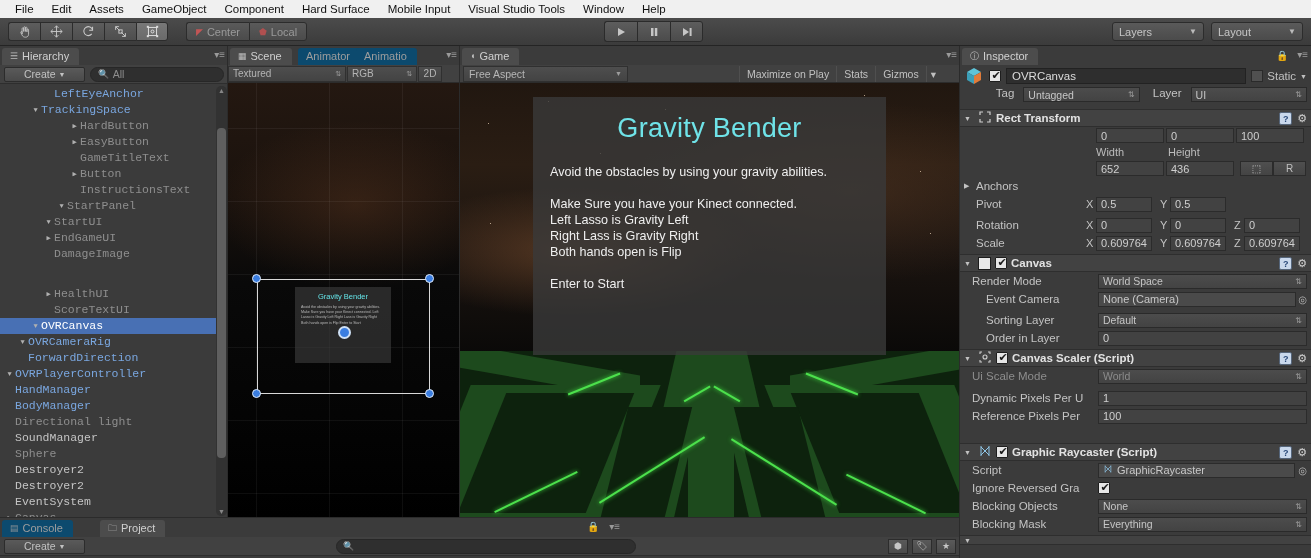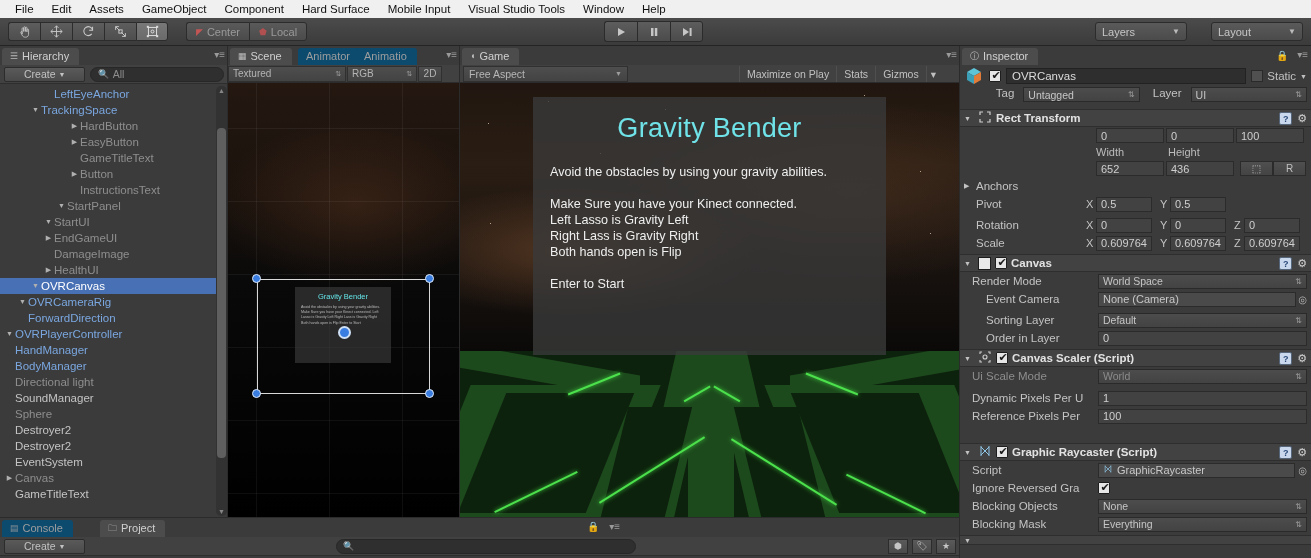--- a/index.html
+++ b/index.html
@@ -55,21 +55,21 @@
 
   .playgroup { position: absolute; left: 604px; display: flex; }
   .playbtn {
     width: 33px; height: 21px; background: linear-gradient(#5d5d5d,#4b4b4b);
     border: 1px solid #2b2b2b; border-right-width: 0;
     display: flex; align-items: center; justify-content: center; cursor: default;
   }
   .playbtn:first-child { border-radius: 3px 0 0 3px; }
   .playbtn:last-child { border-right-width: 1px; border-radius: 0 3px 3px 0; }
 
-  .rightgroup { position: absolute; right: 8px; display: flex; gap: 24px; }
+  .rightgroup { position: absolute; right: 8px; display: flex; gap: 7px; }
   .ddbtn {
     height: 19px; min-width: 92px; background: linear-gradient(#5a5a5a,#4b4b4b);
     border: 1px solid #2c2c2c; border-radius: 3px; color: #c6c6c6;
     font-size: 11px; display: flex; align-items: center;
     padding: 0 6px; justify-content: space-between; cursor: default;
   }
   .ddbtn .cav { font-size: 8px; color: #bbb; }
 
   
   .panel { position: absolute; background: #383838; }
@@ -100,21 +100,21 @@
   .searchfield {
     flex: 1; height: 15px; background: #2f2f2f; border: 1px solid #272727;
     border-radius: 8px; color: #8d8d8d; font-size: 10.5px;
     display: flex; align-items: center; padding: 0 7px; gap: 3px;
   }
   .searchfield .mag { font-size: 9px; }
   .htree { position: relative; height: 434px; overflow: hidden; padding-top: 2px; }
   .hrow {
     height: 16px; line-height: 16px; font-size: 11.5px; color: #c4c4c4;
     white-space: nowrap; padding-left: 4px; cursor: default;
-    display: flex; align-items: center;
+    display: flex; align-items: center; font-family: Liberation Mono, monospace;
   }
   .hrow.sel { background: #4870b4; color: #fff; }
   .hrow.dim { color: #8e8e8e; }
   .hrow.prefab { color: #7aa7e0; }
   .hrow .arw { width: 11px; font-size: 7px; color: #b0b0b0; flex: 0 0 11px; text-align: center; }
   .hrow .arw.none { color: transparent; }
 
   .vscroll {
     position: absolute; right: 1px; top: 20px; width: 11px; bottom: 2px;
     background: #323232; border-radius: 5px;
@@ -425,23 +425,27 @@
           <span>StartUI</span>
         </div>
         <div class="hrow dim" style="padding-left: 43px;">
           <span class="arw">▶</span>
           <span>EndGameUI</span>
         </div>
         <div class="hrow dim" style="padding-left: 43px;">
           <span class="arw none"></span>
           <span>DamageImage</span>
         </div>
-        <div class="hrow dim" style="padding-left: 43px;">
+        <div class="hrow dim" style="padding-left: 43px; margin-top: 24px;">
           <span class="arw">▶</span>
           <span>HealthUI</span>
+        </div>
+        <div class="hrow dim" style="padding-left: 43px;">
+          <span class="arw none"></span>
+          <span>ScoreTextUI</span>
         </div>
         <div class="hrow sel" style="padding-left: 30px;">
           <span class="arw">▼</span>
           <span>OVRCanvas</span>
         </div>
         <div class="hrow prefab" style="padding-left: 17px;">
           <span class="arw">▼</span>
           <span>OVRCameraRig</span>
         </div>
         <div class="hrow prefab" style="padding-left: 17px;">

